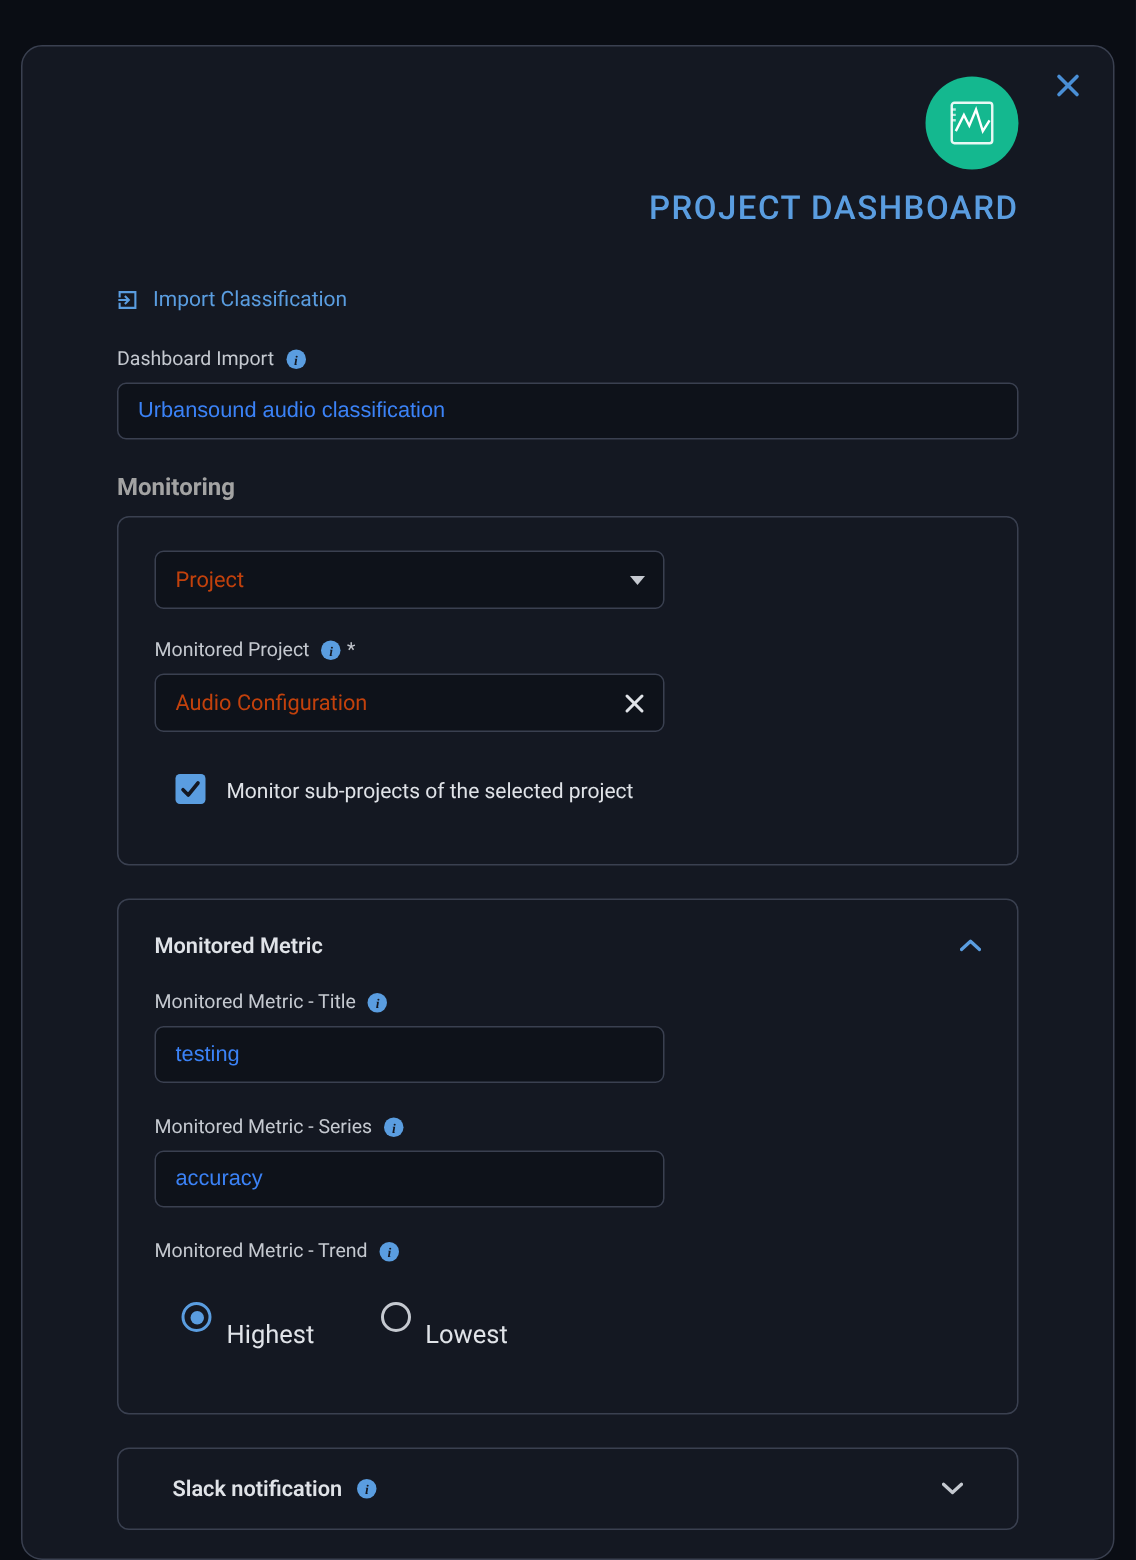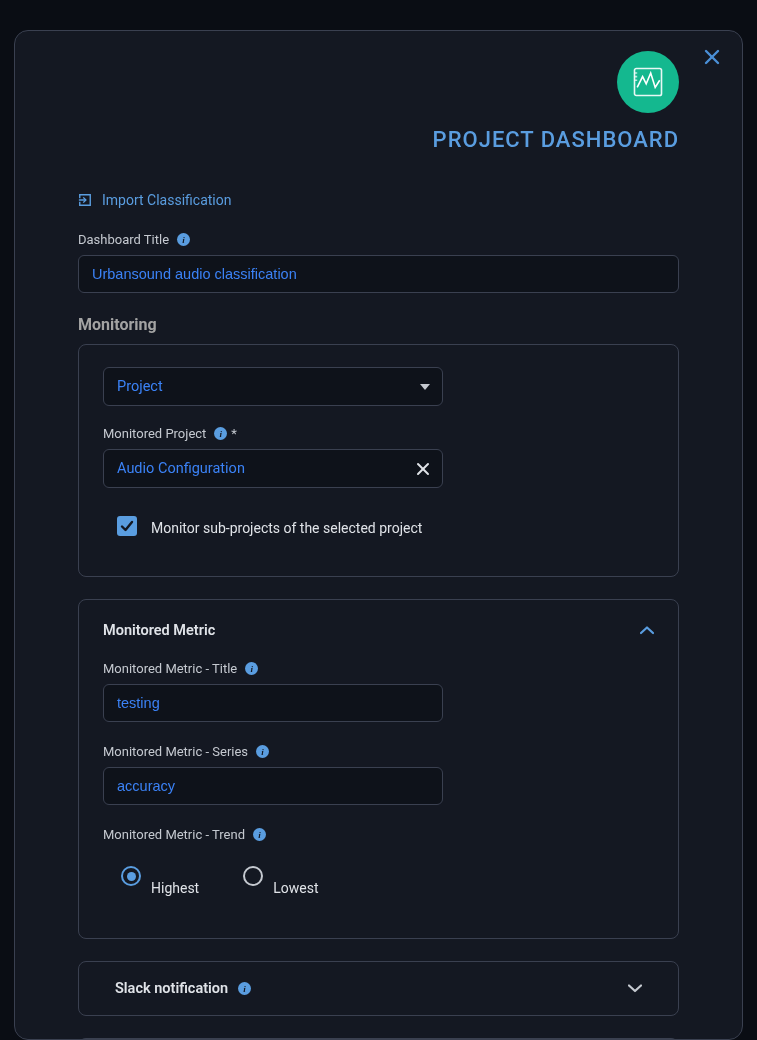--- a/index.html
+++ b/index.html
@@ -120,21 +120,21 @@
     gap: 8px;
   }
   .select-wrap { position: relative; width: 340px; }
   .select-input {
     width: 100%;
     background: #0e121a;
     border: 1px solid #3a4050;
     border-radius: 6px;
     padding: 10px 13px;
     padding-right: 36px;
-    color: #3b82f6;
+    color: #c2410c;
     font-size: 14.5px;
     cursor: pointer;
     position: relative;
   }
   .select-caret {
     position: absolute;
     right: 12px;
     top: 50%;
     transform: translateY(-50%);
     color: #c5c9d0;
@@ -211,21 +211,21 @@
     justify-content: center;
   }
   .radio-btn.selected { border-color: #5a9de0; }
   .radio-btn.selected::after {
     content: "";
     width: 9px;
     height: 9px;
     border-radius: 50%;
     background: #5a9de0;
   }
-  .radio-label { font-size: 14px; margin-top: 24px; }
+  .radio-label { font-size: 17px; margin-top: 24px; }
   .panel-collapsed { padding: 18px 36px; }
   .req-star { color: #c5c9d0; margin-left: -4px; }
   .panel-cutoff {
     border: 1px solid #3a4050;
     border-top-left-radius: 8px;
     border-top-right-radius: 8px;
     height: 20px;
     border-bottom: none;
   }
 </style>
@@ -257,21 +257,21 @@
   <div class="import-link">
     <svg viewBox="0 0 16 16" fill="none" stroke="currentColor" stroke-width="1.6">
       <polyline points="2,6 2,2 14,2 14,14 2,14 2,10"></polyline>
       <line x1="1" y1="8" x2="9" y2="8"></line>
       <polyline points="6,5 9,8 6,11"></polyline>
     </svg>
     <span>Import Classification</span>
   </div>
 
   <div class="field-label">
-    <span>Dashboard Title</span>
+    <span>Dashboard Import</span>
     <span class="info-icon">i</span>
   </div>
   <input class="text-input" value="Urbansound audio classification" style="">
 
   <div class="section-label">Monitoring</div>
 
   <div class="panel">
     <div class="select-wrap">
       <div class="select-input">
         <span>Project</span>

